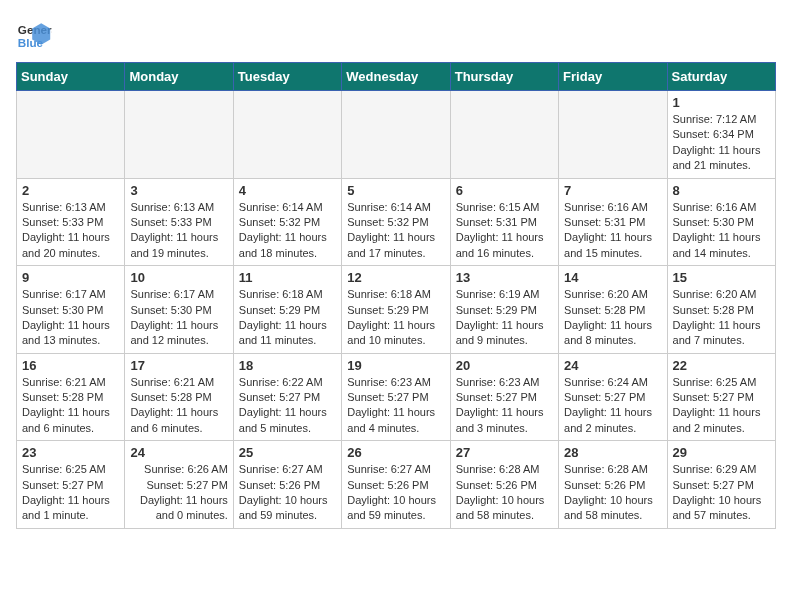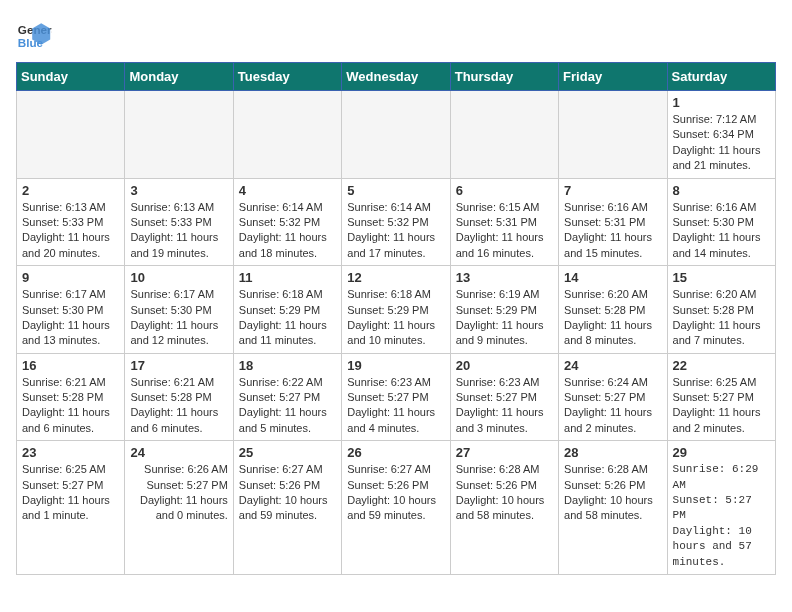--- a/index.html
+++ b/index.html
@@ -302,19 +302,19 @@
 Daylight: 10 hours and 58 minutes.</div>
         </td>
         <td>
           <div class="day-number">28</div>
           <div class="day-info" style="white-space: pre-line;">Sunrise: 6:28 AM
 Sunset: 5:26 PM
 Daylight: 10 hours and 58 minutes.</div>
         </td>
         <td>
           <div class="day-number">29</div>
-          <div class="day-info" style="white-space: pre-line; font-family: Liberation Mono, monospace;">Sunrise: 6:29 AM
+          <div class="day-info" style="white-space: pre-line;">Sunrise: 6:29 AM
 Sunset: 5:27 PM
 Daylight: 10 hours and 57 minutes.</div>
         </td>
       </tr>
     </tbody>
 </table>
 
 </body></html>

